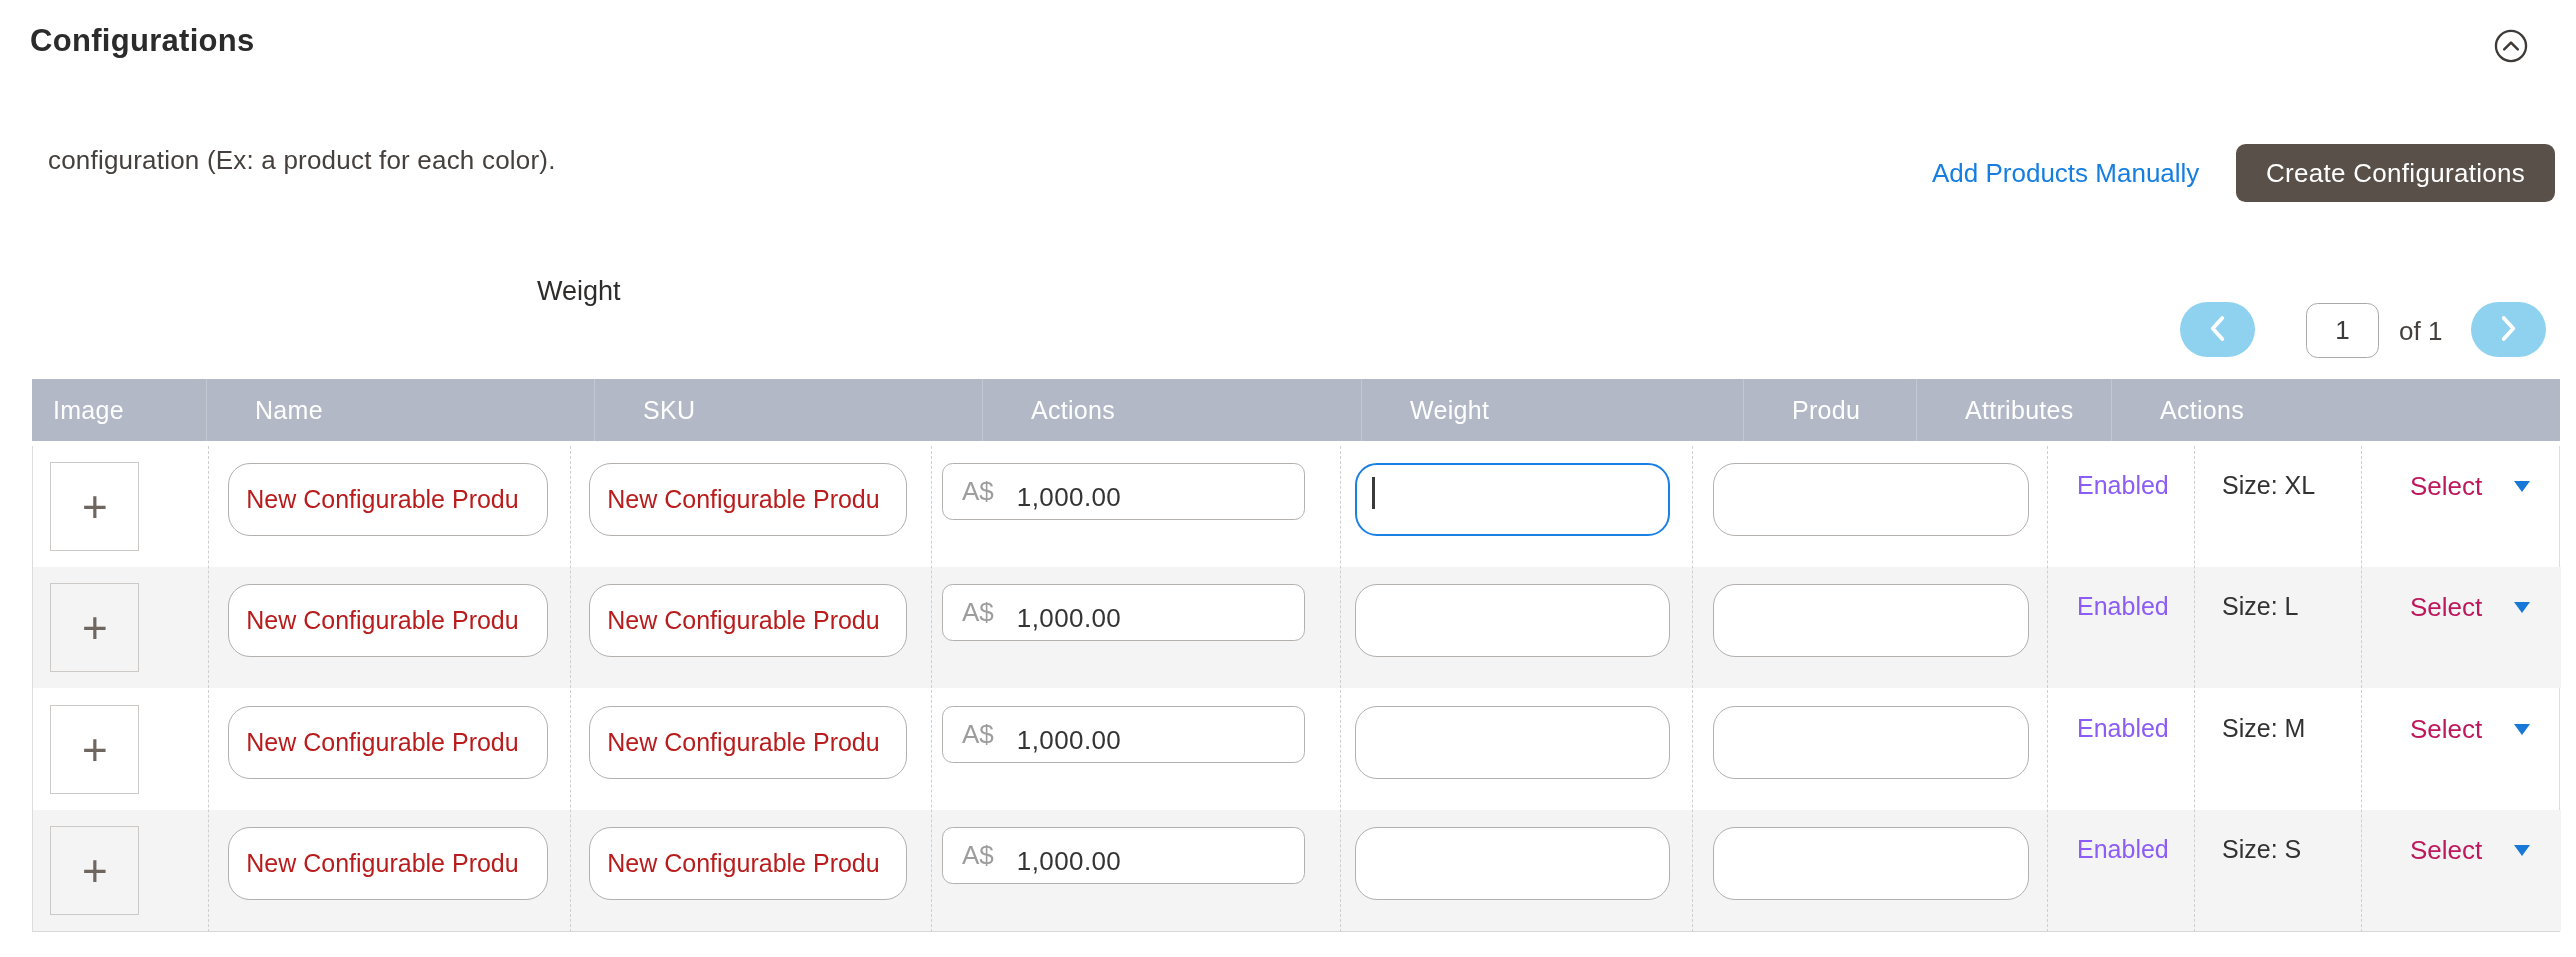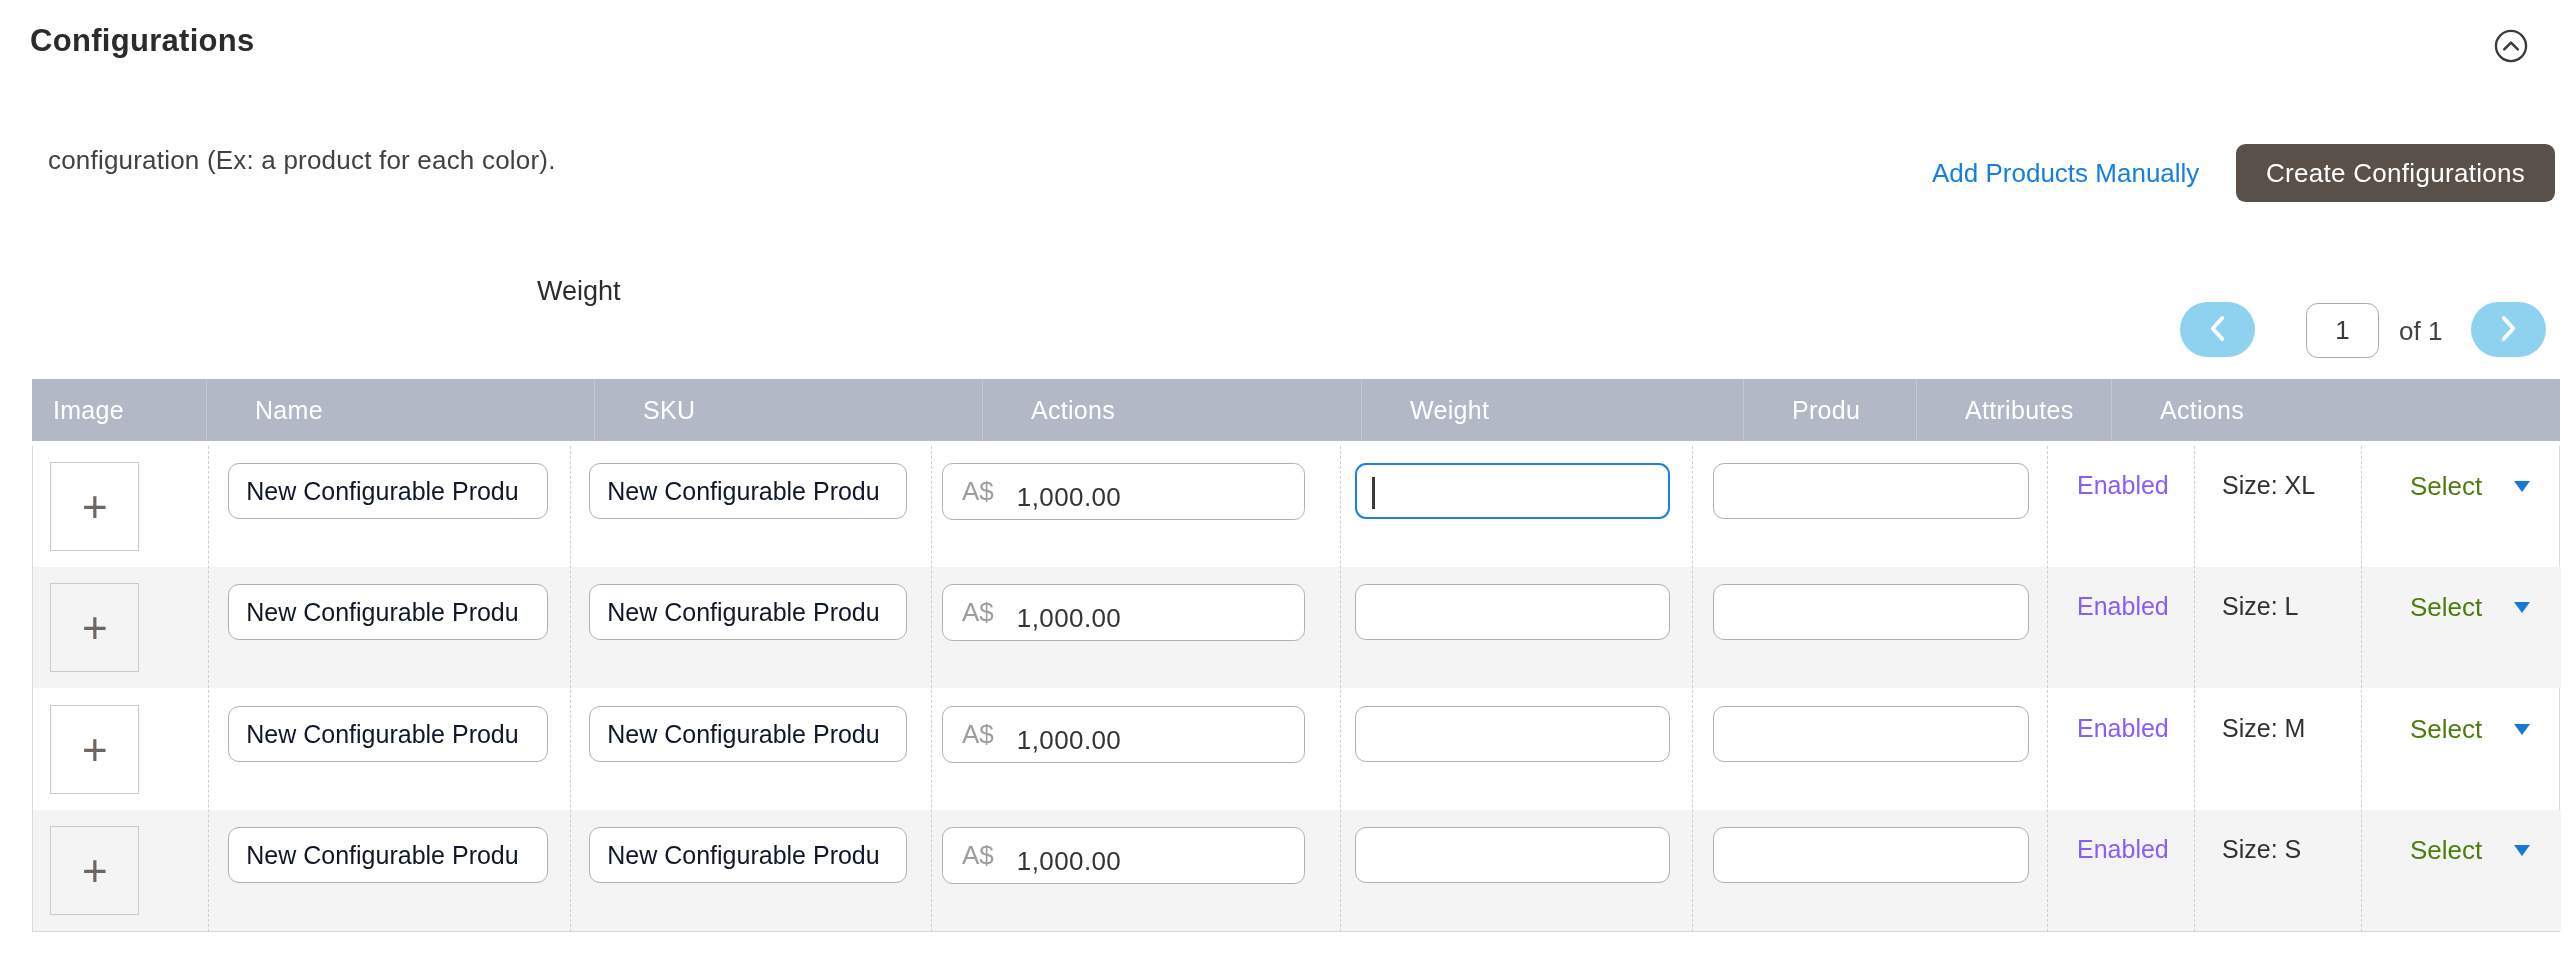--- a/index.html
+++ b/index.html
@@ -85,23 +85,23 @@
   .row.alt { background:#f4f4f4; }
 
   .img-tile {
     position:absolute; left:17.3px; top:16.4px; width:89px; height:89px;
     border:1.9px solid #cdc9c6; background:transparent; cursor:pointer;
     display:flex; align-items:center; justify-content:center;
   }
   .plus-glyph { font-size:44px; color:#6e665f; font-weight:500; line-height:1; }
 
   .cell-input {
-    position:absolute; top:17.3px; height:56px;
-    border:1.9px solid #b3b0ae; border-radius:11px; background:#ffffff;
-    font-size:25px; font-family:"Liberation Sans",sans-serif; color:#0f172a;
+    position:absolute; top:17.3px; height:73px;
+    border:1.9px solid #b3b0ae; border-radius:22px; background:#ffffff;
+    font-size:25px; font-family:"Liberation Sans",sans-serif; color:#b91c1c;
     padding:0 17.3px; outline:none;
   }
   .in-name { left:195px; width:320px; }
   .in-sku  { left:556px; width:318px; }
   .in-qty  { left:1322px; width:315px; }
   .in-weight { left:1680px; width:316px; }
   .in-qty.focused { border:2.9px solid #1b80e4; }
   .caret {
     position:absolute; left:1339px; top:31px; width:2.9px; height:32px; background:#3a3a3a; z-index:3;
   }
@@ -110,21 +110,21 @@
     position:absolute; left:909px; top:17.3px; width:363px; height:57px;
     border:1.9px solid #b3b0ae; border-radius:10.6px; background:#ffffff;
     display:flex; align-items:center; padding-left:19px; cursor:text;
   }
   .price-prefix { font-size:26px; color:#9d9d9d; margin-right:23px; }
   .price-value { font-size:26px; color:#343434; letter-spacing:0.4px;margin-top:12px; }
 
   .status-text { position:absolute; left:2044px; top:25px; font-size:25px; color:#8b5cf6; }
   .attr-text   { position:absolute; left:2189px; top:25px; font-size:25px; color:#323232; }
   .select-link {
-    position:absolute; left:2377px; top:25px; font-size:26px; color:#4d7c0f;
+    position:absolute; left:2377px; top:25px; font-size:26px; color:#be185d;
     font-weight:500; cursor:pointer; display:flex; align-items:center; white-space:nowrap;gap:18px;
   }
   .select-caret {
     display:inline-block; margin-left:13.5px; width:0; height:0;
     border-left:8.7px solid transparent; border-right:8.7px solid transparent;
     border-top:11.6px solid #1878d8;
   }
 </style>
 </head>
 <body>

